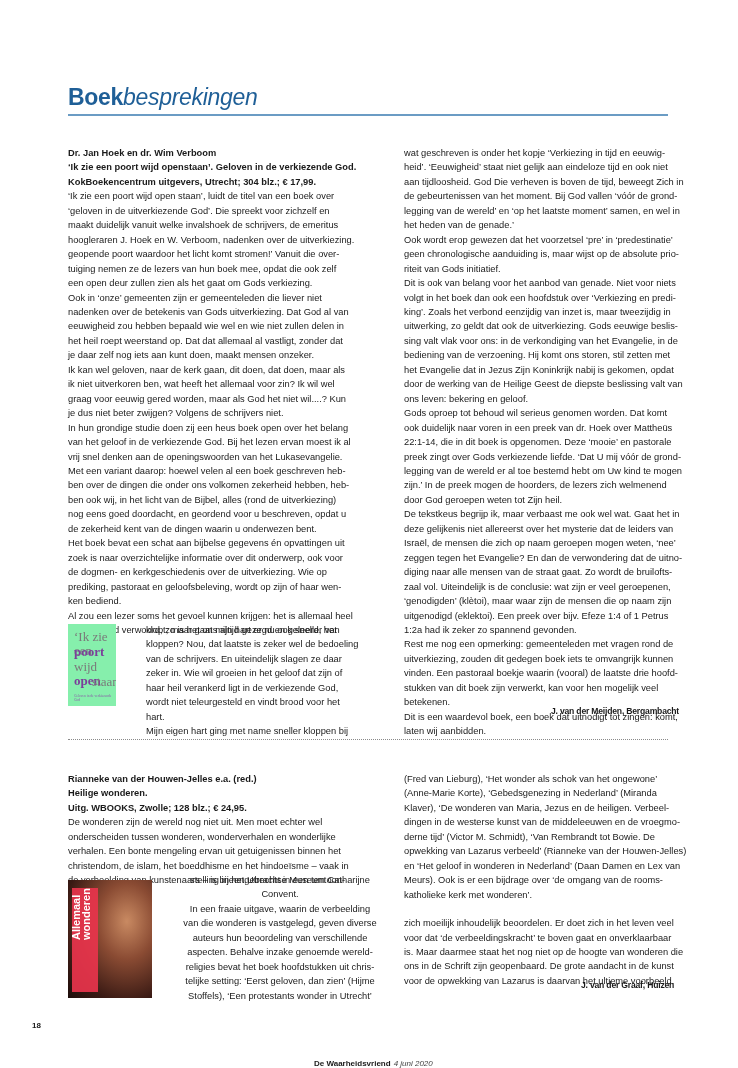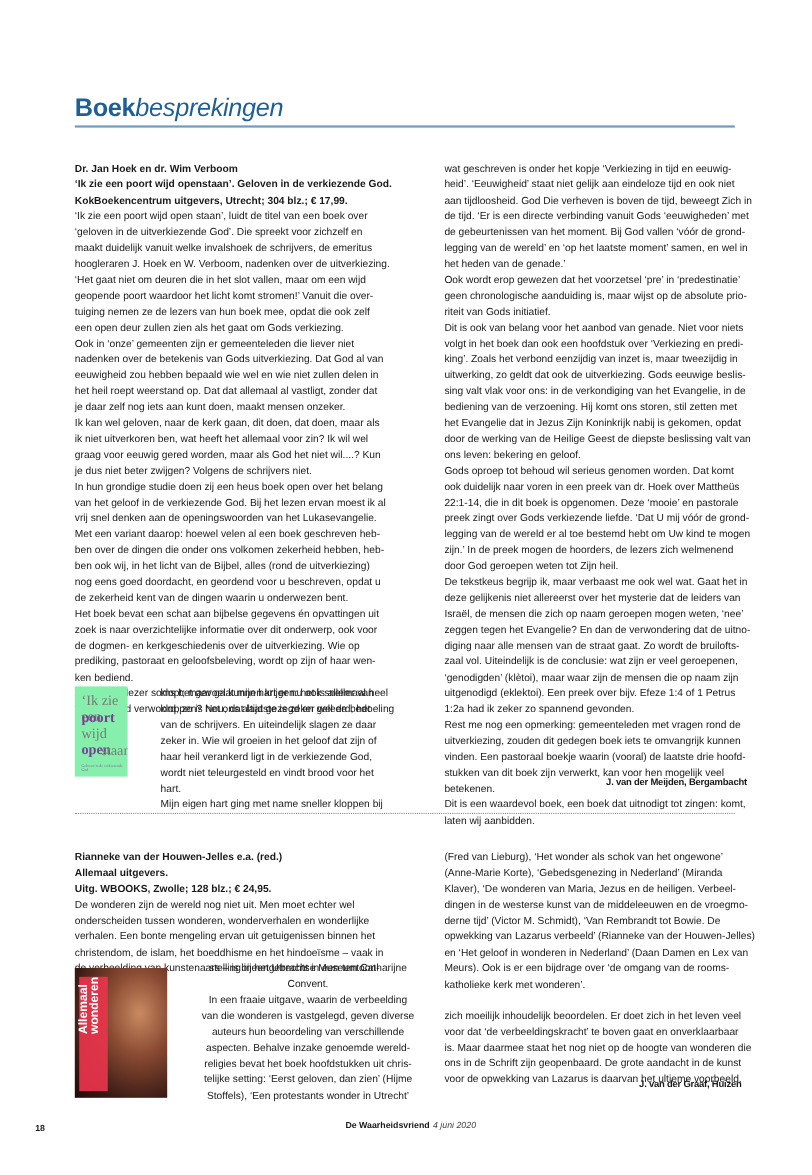--- a/index.html
+++ b/index.html
@@ -15,40 +15,39 @@
   .sig { position: absolute; font-family: "Liberation Sans", sans-serif; font-weight: bold; font-size: 8.6px; white-space: nowrap; letter-spacing: -0.2px; }
   .dotted { position: absolute; left: 68px; width: 600px; border-top: 1px dotted #8a8a8a; height: 0; }
   .cover1 { position: absolute; left: 68px; top: 624px; width: 48px; height: 82px; background: #86efac; overflow: hidden; }
   .cover1 .t { position: absolute; font-family: "Liberation Serif", serif; font-size: 13px; line-height: 14px; color: #7a7a7a; }
   .cover1 .p { color: #7b3f9a; font-weight: bold; }
   .cover1 .s { position: absolute; left: 6px; top: 70px; font-size: 3.5px; line-height: 4px; color: #8a5aa8; font-family: "Liberation Serif", serif; }
   .cover2 { position: absolute; left: 68px; top: 880px; width: 84px; height: 118px; background: radial-gradient(ellipse at 70% 35%, #c98a62 0%, #8a4b33 35%, #3a1a14 75%, #1c0d0a 100%); overflow: hidden; }
   .cover2 .band { position: absolute; left: 4px; top: 8px; width: 26px; height: 104px; background: #e8344c; opacity: 0.92; }
   .cover2 .vt { position: absolute; left: 3px; top: 60px; transform: rotate(-90deg); transform-origin: left top; color: #fff; font-family: "Liberation Sans", sans-serif; font-weight: bold; font-size: 11px; line-height: 10px; white-space: nowrap; }
   .footer-num { position: absolute; left: 32px; top: 1021px; font-size: 8px; font-weight: bold; font-family: "Liberation Sans", sans-serif; }
-  .footer-pub { position: absolute; left: 314px; top: 1018px; font-size: 8px; font-family: "Liberation Sans", sans-serif; white-space: nowrap; text-align: right; }
+  .footer-pub { position: absolute; left: 314px; top: 1059px; font-size: 8px; font-family: "Liberation Sans", sans-serif; white-space: nowrap; text-align: right; }
   .footer-pub .n { font-weight: bold; }
   .footer-pub .d { font-style: italic; color: #444; margin-left: 3px; }
 </style>
 </head>
 <body>
 
 <div class="page-title"><span class="bold">Boek</span><span class="ital">besprekingen</span></div>
 <div class="title-rule"></div>
 
 <div class="col" style="left:68px; top:134px; width:320px;">
   <span class="line b">Dr. Jan Hoek en dr. Wim Verboom</span>
   <span class="line b">‘Ik zie een poort wijd openstaan’. Geloven in de verkiezende God.</span>
   <span class="line b">KokBoekencentrum uitgevers, Utrecht; 304 blz.; € 17,99.</span>
   <div id="r1c1">
       <span class="line">‘Ik zie een poort wijd open staan’, luidt de titel van een boek over</span>
       <span class="line">‘geloven in de uitverkiezende God’. Die spreekt voor zichzelf en</span>
       <span class="line">maakt duidelijk vanuit welke invalshoek de schrijvers, de emeritus</span>
       <span class="line">hoogleraren J. Hoek en W. Verboom, nadenken over de uitverkiezing.</span>
-      <span class="line">‘Het gaat niet om deuren die in het slot vallen, maar om een wijd</span>
       <span class="line">geopende poort waardoor het licht komt stromen!’ Vanuit die over-</span>
       <span class="line">tuiging nemen ze de lezers van hun boek mee, opdat die ook zelf</span>
       <span class="line">een open deur zullen zien als het gaat om Gods verkiezing.</span>
       <span class="line">Ook in ‘onze’ gemeenten zijn er gemeenteleden die liever niet</span>
       <span class="line">nadenken over de betekenis van Gods uitverkiezing. Dat God al van</span>
       <span class="line">eeuwigheid zou hebben bepaald wie wel en wie niet zullen delen in</span>
       <span class="line">het heil roept weerstand op. Dat dat allemaal al vastligt, zonder dat</span>
       <span class="line">je daar zelf nog iets aan kunt doen, maakt mensen onzeker.</span>
       <span class="line">Ik kan wel geloven, naar de kerk gaan, dit doen, dat doen, maar als</span>
       <span class="line">ik niet uitverkoren ben, wat heeft het allemaal voor zin? Ik wil wel</span>
@@ -90,21 +89,20 @@
   <div class="t" style="left:6px; top:36px;"><span>wijd</span> <span class="p">open</span></div>
   <div class="t" style="left:24px; top:51px;">staan’</div>
   <div class="s">Geloven in de verkiezende God</div>
 </div>
 
 <div class="col" style="left:404px; top:134px; width:290px;">
   <div id="r1c2">
       <span class="line">wat geschreven is onder het kopje ‘Verkiezing in tijd en eeuwig-</span>
       <span class="line">heid’. ‘Eeuwigheid’ staat niet gelijk aan eindeloze tijd en ook niet</span>
       <span class="line">aan tijdloosheid. God Die verheven is boven de tijd, beweegt Zich in</span>
-      <span class="line">de tijd. ‘Er is een directe verbinding vanuit Gods ‘eeuwigheden’ met</span>
       <span class="line">de gebeurtenissen van het moment. Bij God vallen ‘vóór de grond-</span>
       <span class="line">legging van de wereld’ en ‘op het laatste moment’ samen, en wel in</span>
       <span class="line">het heden van de genade.’</span>
       <span class="line">Ook wordt erop gewezen dat het voorzetsel ‘pre’ in ‘predestinatie’</span>
       <span class="line">geen chronologische aanduiding is, maar wijst op de absolute prio-</span>
       <span class="line">riteit van Gods initiatief.</span>
       <span class="line">Dit is ook van belang voor het aanbod van genade. Niet voor niets</span>
       <span class="line">volgt in het boek dan ook een hoofdstuk over ‘Verkiezing en predi-</span>
       <span class="line">king’. Zoals het verbond eenzijdig van inzet is, maar tweezijdig in</span>
       <span class="line">uitwerking, zo geldt dat ook de uitverkiezing. Gods eeuwige beslis-</span>
@@ -137,21 +135,21 @@
       <span class="line">Dit is een waardevol boek, een boek dat uitnodigt tot zingen: komt,</span>
       <span class="line">laten wij aanbidden.</span>
     </div>
 </div>
 <div class="sig" style="left:551px; top:706px;">J. van der Meijden, Bergambacht</div>
 
 <div class="dotted" style="top:739px;"></div>
 
 <div class="col" style="left:68px; top:760px; width:320px;">
   <span class="line b">Rianneke van der Houwen-Jelles e.a. (red.)</span>
-  <span class="line b">Allemaal uitgevers.</span>
+  <span class="line b">Heilige wonderen.</span>
   <span class="line b">Uitg. WBOOKS, Zwolle; 128 blz.; € 24,95.</span>
   <div id="r2c1">
       <span class="line">De wonderen zijn de wereld nog niet uit. Men moet echter wel</span>
       <span class="line">onderscheiden tussen wonderen, wonderverhalen en wonderlijke</span>
       <span class="line">verhalen. Een bonte mengeling ervan uit getuigenissen binnen het</span>
       <span class="line">christendom, de islam, het boeddhisme en het hindoeïsme – vaak in</span>
       <span class="line">de verbeelding van kunstenaars – is bijeengebracht in een tentoon-</span>
     </div>
 </div>
 <div class="col" style="left:160px; top:861px; width:240px;text-align:center;">

